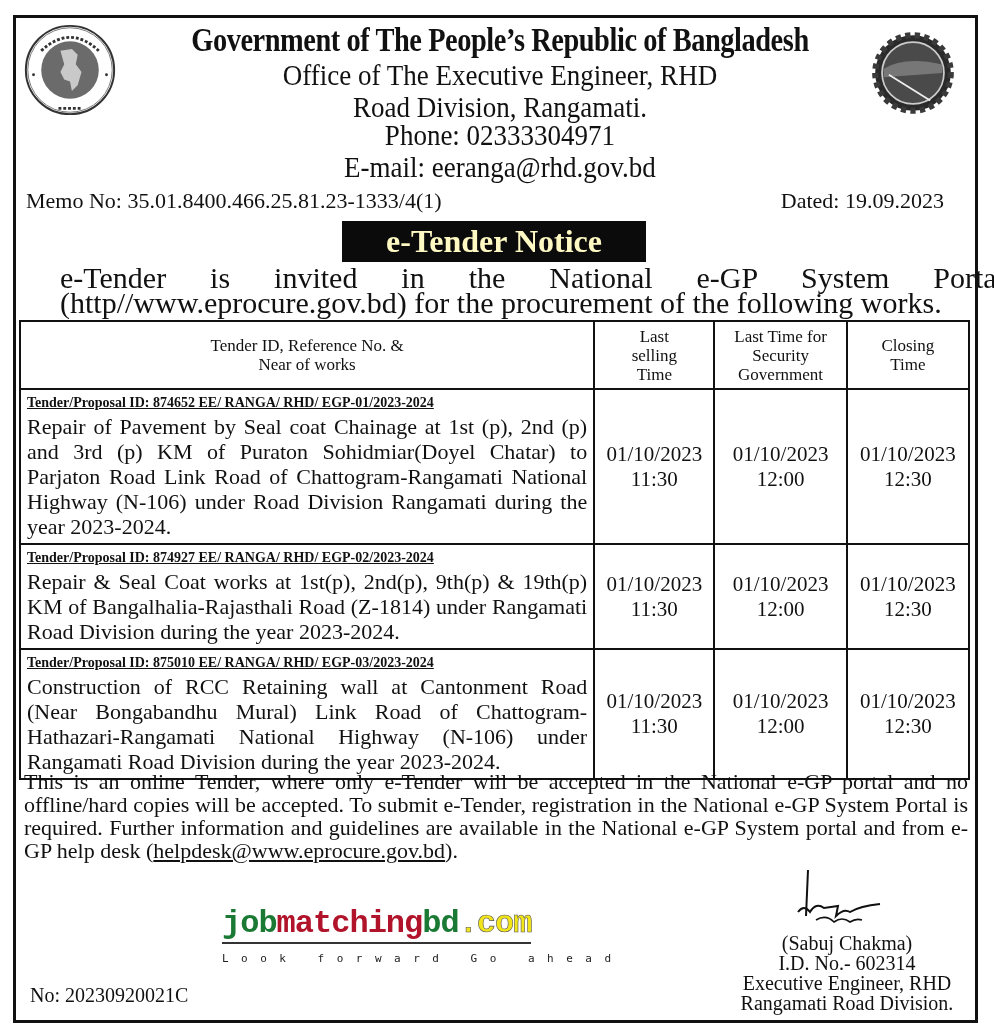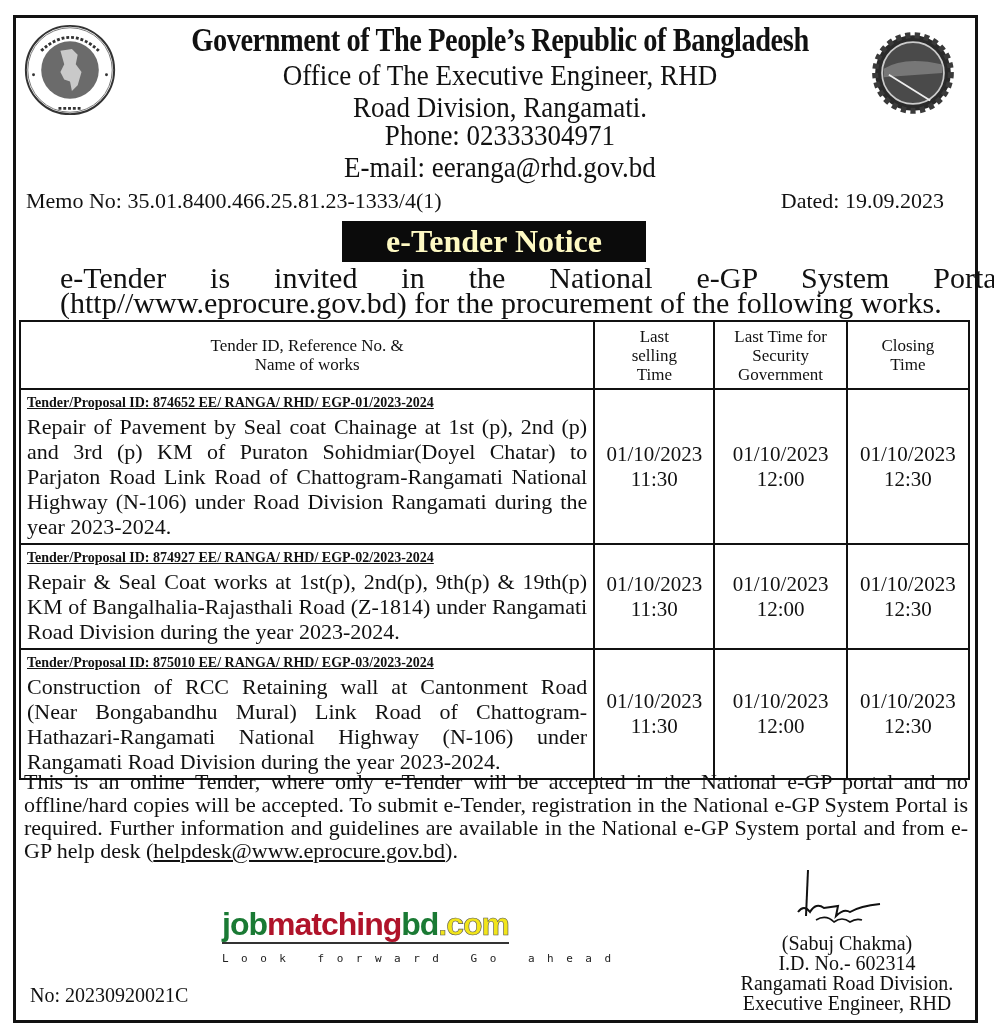--- a/index.html
+++ b/index.html
@@ -30,21 +30,21 @@
   .col-sell { width: 120px; }
   .col-sec { width: 132px; }
   .col-close { width: 122px; }
   .work-cell { padding: 2px 6px 4px 6px !important; font-size: 22px; line-height: 25px; text-align: justify; text-align-last: left; }
   .tid { font-weight: bold; text-decoration: underline; font-size: 14px; line-height: 22px; display: block; text-align: left; }
   .dt { text-align: center; font-size: 21px; line-height: 25px; }
   .footer-text { position: absolute; left: 24px; top: 770px; width: 944px; font-size: 22px; line-height: 23px;
                  text-align: justify; text-align-last: left; }
   .footer-text u { text-decoration: underline; }
   .brand { position: absolute; left: 222px; top: 907px; width: 380px; }
-  .brand-name { font-family: Liberation Sans, sans-serif; font-weight: bold; font-size: 32px; letter-spacing: -1px; line-height: 34px;
+  .brand-name { font-family: Liberation Mono, monospace; font-weight: bold; font-size: 32px; letter-spacing: -1px; line-height: 34px;
                 border-bottom: 2px solid #333; display: inline-block; padding-bottom: 1px; }
   .b-job { color: #1a7a34; }
   .b-match { color: #b0132a; }
   .b-bd { color: #1a7a34; }
   .b-com { color: #f2e51a; -webkit-text-stroke: 0.6px #555; }
   .brand-tag { font-family: "DejaVu Sans Mono", monospace; font-size: 11px; letter-spacing: 12.5px; color: #222; margin-top: 8px; white-space: nowrap; }
   .ref-no { position: absolute; left: 30px; top: 984px; font-size: 20px; }
   .signature { position: absolute; left: 790px; top: 868px; width: 100px; height: 60px; }
   .sign-block { position: absolute; left: 716px; top: 933px; width: 262px; text-align: center; font-size: 20px; line-height: 20px; }
 </style>
@@ -93,21 +93,21 @@
   <colgroup>
     <col class="col-works">
       <col class="col-sell">
       <col class="col-sec">
       <col class="col-close">
   </colgroup>
   <thead>
     <tr>
       <th>
         <div>Tender ID, Reference No. &amp;</div>
-        <div>Name of works</div>
+        <div>Near of works</div>
       </th>
       <th>
         <div>Last</div>
         <div>selling</div>
         <div>Time</div>
       </th>
       <th>
         <div>Last Time for</div>
         <div>Security</div>
         <div>Government</div>
@@ -187,15 +187,15 @@
 
 <svg class="signature" viewBox="0 0 100 60">
   <path d="M18 2 L16 48" stroke="#111" stroke-width="2" fill="none"></path>
   <path d="M8 44 Q14 36 20 44 Q26 34 34 40 L48 38 L46 48 Q54 40 60 44 Q70 38 90 36" stroke="#111" stroke-width="2" fill="none"></path>
   <path d="M26 52 Q36 46 44 54 Q52 48 60 54 Q66 50 72 52" stroke="#111" stroke-width="1.6" fill="none"></path>
 </svg>
 
 <div class="sign-block">
   <div>(Sabuj Chakma)</div>
   <div>I.D. No.- 602314</div>
+  <div>Executive Engineer, RHD</div>
   <div>Rangamati Road Division.</div>
-  <div>Executive Engineer, RHD</div>
 </div>
 
 </body></html>

